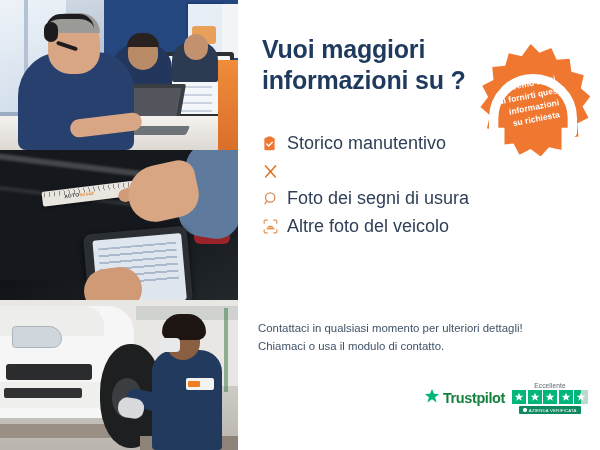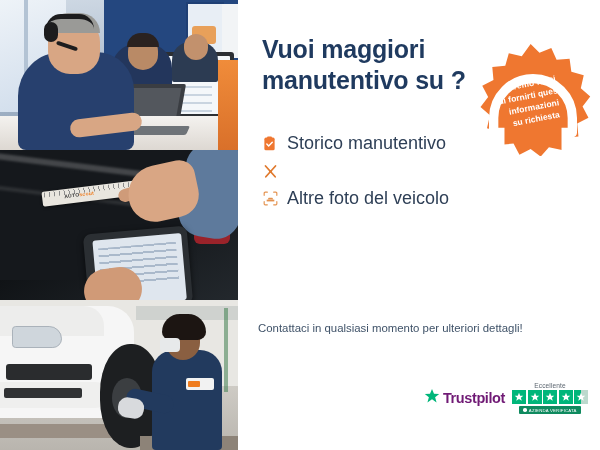--- a/index.html
+++ b/index.html
@@ -115,21 +115,21 @@
   .feat .ico{width:24px;flex:0 0 24px;display:flex;align-items:center;justify-content:flex-start;}
   .feat .lbl{font-size:18px;color:#2e3f56;}
 
   
   .phone{position:absolute;left:24px;top:294px;font-size:14.2px;font-weight:700;color:#1f3a5f;white-space:nowrap;}
   .sub{position:absolute;left:20px;top:320px;font-size:11.4px;line-height:1.55;color:#3f5268;}
 
   
   .tp{position:absolute;right:12px;bottom:36px;display:flex;align-items:center;gap:7px;}
   .tp .logo{display:flex;align-items:center;gap:3px;}
-  .tp .word{font-size:14.5px;font-weight:700;color:#701a75;letter-spacing:-.4px;}
+  .tp .word{font-size:14.5px;font-weight:700;color:#15803d;letter-spacing:-.4px;}
   .tp .rate{display:flex;flex-direction:column;align-items:center;gap:1px;}
   .tp .exc{font-size:6.6px;color:#5c6670;letter-spacing:.1px;}
   .tp .stars{display:flex;gap:1.5px;}
   .tp .st{width:14px;height:14px;background:#00b67a;display:flex;align-items:center;justify-content:center;}
   .tp .st.half{background:linear-gradient(to right,#00b67a 52%,#bcd9cd 52%);}
   .tp .verif{margin-top:1.5px;background:#0f8a5f;color:#fff;font-size:4.3px;letter-spacing:.2px;
      padding:1.5px 4px;border-radius:1px;display:flex;align-items:center;gap:2px;white-space:nowrap;}
   .tp .verif .dot{width:3.5px;height:3.5px;border-radius:50%;background:#fff;flex:0 0 3.5px;}
 </style>
 </head>
@@ -208,21 +208,21 @@
       <div class="mhair"></div>
       <div class="mask"></div>
     </div>
 
   </div>
 
   <div class="content">
 
     <div class="headline">
       <div>Vuoi maggiori</div>
-      <div>manutentivo su ?</div>
+      <div>informazioni su ?</div>
     </div>
 
     <div class="burst">
       <svg viewBox="0 0 100 100">
         <path d="M50 2 L57.5 9.5 L67.5 5.5 L72 15.5 L83 14.5 L84.5 25.5 L95 28.5 L92.5 39.5
                  L100.5 46.5 L94 55 L99 64.5 L89.5 69.5 L90.5 80.5 L79.5 81.5 L76.5 92
                  L65.5 89.5 L58.5 97.5 L50 91 L40.5 96 L35.5 86.5 L24.5 87.5 L23.5 76.5
                  L13 73.5 L15.5 62.5 L7.5 55.5 L14 47 L9 37.5 L18.5 32.5 L17.5 21.5
                  L28.5 20.5 L31.5 10 L42.5 12.5 Z" fill="#ef7730" transform="translate(-2,3) scale(1.0)"></path>
       </svg>
@@ -257,20 +257,29 @@
       <div class="feat">
         <span class="ico">
           <svg width="15" height="15" viewBox="0 0 18 18" stroke="#e07a2e" stroke-width="2.1" stroke-linecap="round">
             <path d="M3 2.4 L14.6 15.3"></path>
             <path d="M15 2.4 L3.4 15.3"></path>
             <circle cx="9" cy="9" r="1.5" fill="#e07a2e" stroke="none"></circle>
           </svg>
         </span>
       </div>
 
+      <div class="feat">
+        <span class="ico">
+          <svg width="15" height="15" viewBox="0 0 18 18" fill="none" stroke="#d98a50" stroke-width="1.5">
+            <circle cx="8.6" cy="7.8" r="5.6"></circle>
+            <path d="M4.6 12 L2.4 15.4" stroke-linecap="round"></path>
+          </svg>
+        </span>
+        <span class="lbl">Foto dei segni di usura</span>
+      </div>
 
       <div class="feat">
         <span class="ico">
           <svg width="15" height="15" viewBox="0 0 18 18" fill="none" stroke="#e4924f" stroke-width="1.4" stroke-linecap="round">
             <path d="M1.4 5.2 V2.6 a1.2 1.2 0 0 1 1.2 -1.2 H5.2"></path>
             <path d="M12.8 1.4 H15.4 a1.2 1.2 0 0 1 1.2 1.2 V5.2"></path>
             <path d="M16.6 12.8 V15.4 a1.2 1.2 0 0 1 -1.2 1.2 H12.8"></path>
             <path d="M5.2 16.6 H2.6 a1.2 1.2 0 0 1 -1.2 -1.2 V12.8"></path>
             <path d="M4.4 10.4 h9.2 v2.1 h-9.2 z" fill="#e4924f" stroke="none"></path>
             <path d="M5.6 10.3 l1.2 -2.3 h4.4 l1.2 2.3" fill="#e4924f" stroke="none"></path>
@@ -278,20 +287,21 @@
         </span>
         <span class="lbl">Altre foto del veicolo</span>
       </div>
 
 
     </div>
 
 
     <div class="sub">
       <div>Contattaci in qualsiasi momento per ulteriori dettagli!</div>
+      <div>Chiamaci o usa il modulo di contatto.</div>
     </div>
 
     <div class="tp">
       <div class="logo">
         <span>
           <svg width="16" height="16" viewBox="0 0 20 20">
             <path d="M10 1.2 L12.5 7.2 L19 7.5 L13.9 11.5 L15.7 18 L10 14.2 L4.3 18 L6.1 11.5 L1 7.5 L7.5 7.2 Z" fill="#00b67a"></path>
           </svg>
         </span>
         <span class="word">Trustpilot</span>

